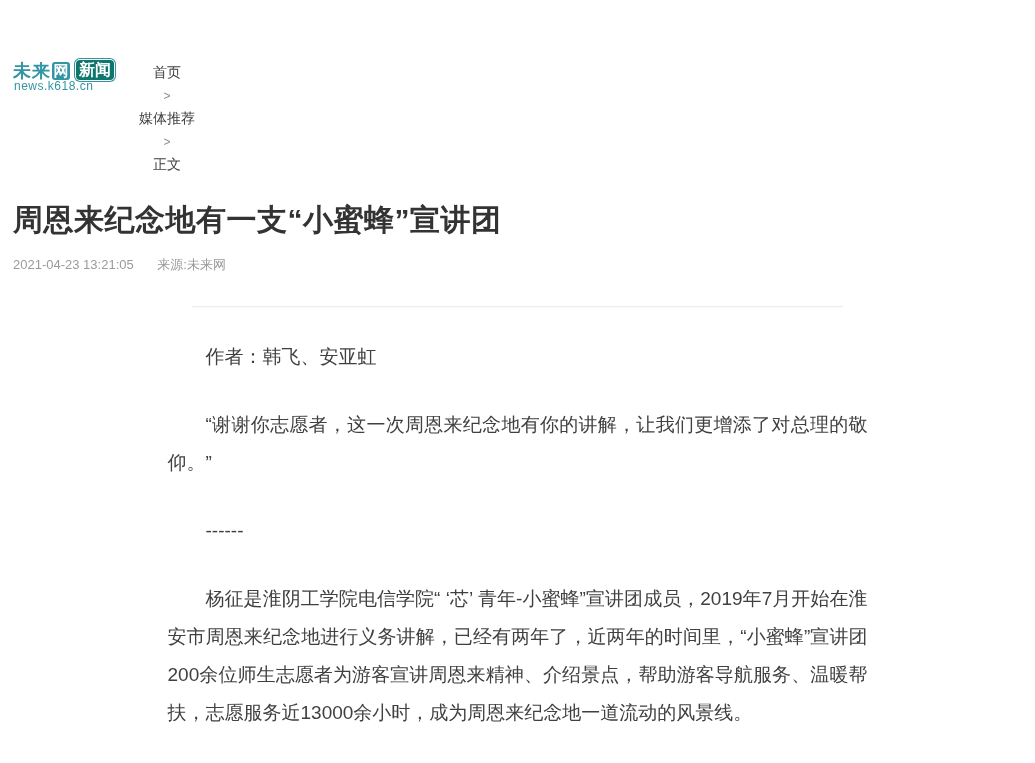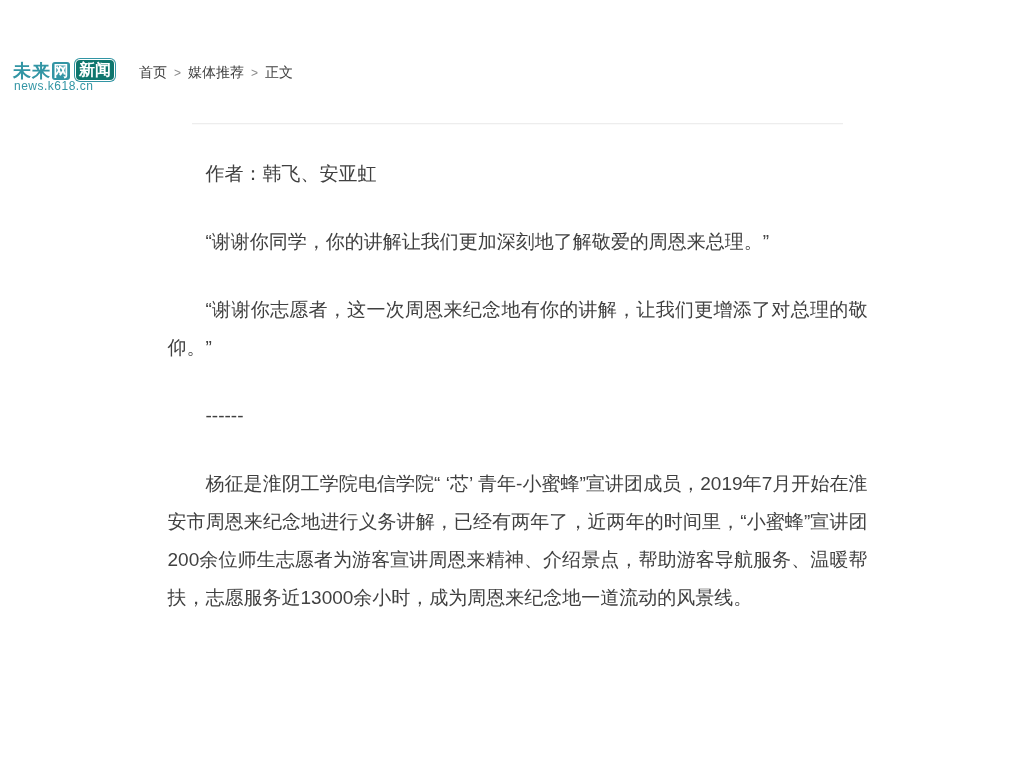--- a/index.html
+++ b/index.html
@@ -71,20 +71,21 @@
     box-shadow: 0 0 0 1px #3295a4, inset 0 0 0 1px #ffffff;
   }
   .breadcrumb {
     margin-left: 24px;
     padding-top: 5px;
     font-size: 14px;
     color: #404040;
     display: flex;
     align-items: center;
     gap: 7px;
+    flex-direction: column;
   }
   .breadcrumb .crumb { cursor: pointer; }
   .breadcrumb .sep { color: #8a8a8a; font-size: 12px; }
 
   
   .article-title {
     margin: 27px 13px 0 13px;
     font-size: 30px;
     line-height: 38px;
     font-weight: 700;
@@ -137,24 +138,28 @@
 
     <nav class="breadcrumb">
       <span class="crumb">首页</span>
       <span class="sep">&gt;</span>
       <span class="crumb">媒体推荐</span>
       <span class="sep">&gt;</span>
       <span class="crumb current">正文</span>
     </nav>
   </div>
 
+  <h1 class="article-title">周恩来纪念地有一支“小蜜蜂”宣讲团</h1>
 
+  <div class="article-meta">
+    <span class="date">2021-04-23 13:21:05</span>
+    <span class="source">来源:未来网</span>
+  </div>
 
   <div class="article-content">
     <hr class="divider">
     <p>作者：韩飞、安亚虹</p>
-    <p>“谢谢你同学，你的讲解让我们更加深刻地了解敬爱的周恩来总理。”</p>
     <p>“谢谢你志愿者，这一次周恩来纪念地有你的讲解，让我们更增添了对总理的敬仰。”</p>
     <p>------</p>
     <p>杨征是淮阴工学院电信学院“ ‘芯’ 青年-小蜜蜂”宣讲团成员，2019年7月开始在淮安市周恩来纪念地进行义务讲解，已经有两年了，近两年的时间里，“小蜜蜂”宣讲团200余位师生志愿者为游客宣讲周恩来精神、介绍景点，帮助游客导航服务、温暖帮扶，志愿服务近13000余小时，成为周恩来纪念地一道流动的风景线。</p>
   </div>
 
 </div>
 
 </body></html>

